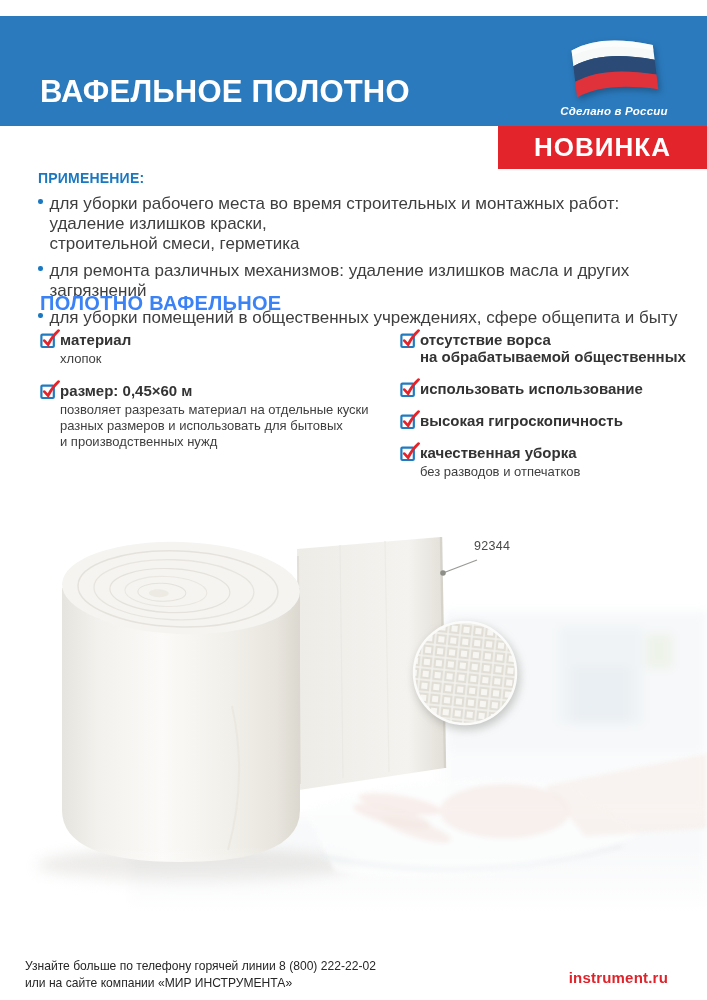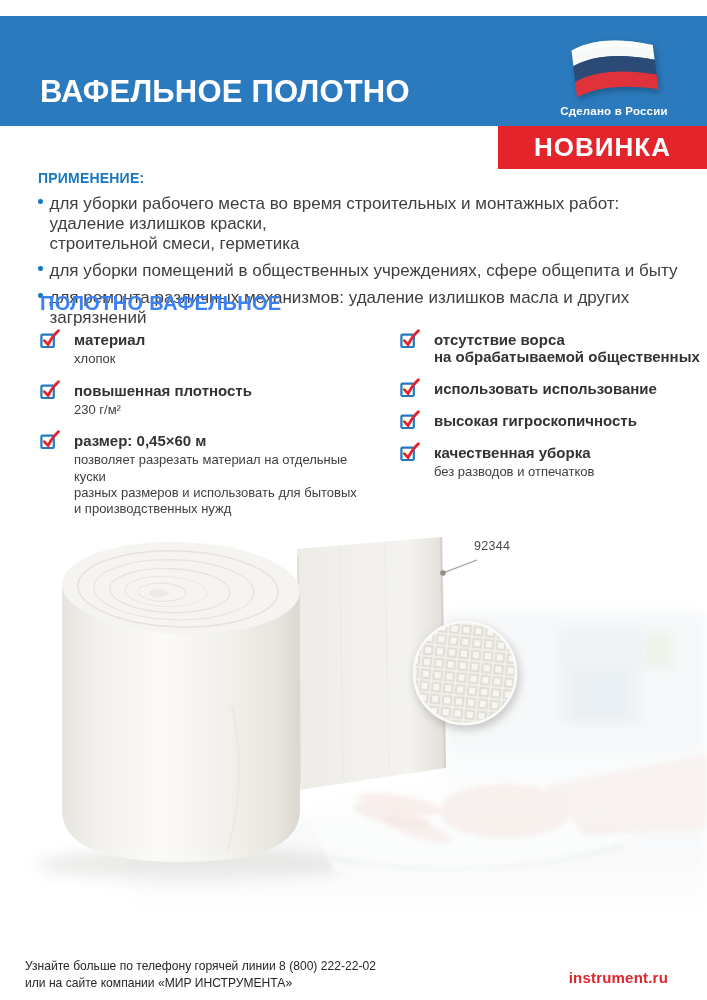--- a/index.html
+++ b/index.html
@@ -6,40 +6,40 @@
   * { margin:0; padding:0; box-sizing:border-box; }
   html,body { background:#ffffff; }
   body { font-family:"Liberation Sans","DejaVu Sans",sans-serif; }
   .page { position:relative; width:707px; height:1000px; background:#ffffff; overflow:hidden; margin:16px auto; }
 
   
   .header { position:absolute; left:0; top:0; width:707px; height:110px; background:#2B7ABD; }
   .header-title { position:absolute; left:40px; top:58px; font-size:31px; font-weight:bold; color:#ffffff; letter-spacing:0.2px; white-space:nowrap; }
   .flag-wrap { position:absolute; left:556px; top:18px; width:116px; text-align:center; }
   .flag-svg { width:96px; height:68px; filter:drop-shadow(2px 3px 3px rgba(0,0,0,0.28)); }
-  .made-in { margin-top:-1px; color:#ffffff; font-size:11.5px; font-weight:bold; letter-spacing:0.2px; }
+  .made-in { margin-top:-1px; color:#ffffff; font-size:11.5px; font-weight:bold; font-style:italic; letter-spacing:0.2px; }
 
   
   .badge { position:absolute; left:498px; top:110px; width:209px; height:43px; background:#E3242B;
            display:flex; align-items:center; justify-content:center;
            color:#ffffff; font-size:26px; font-weight:bold; letter-spacing:1px;text-align:center; }
 
   
   .apps { position:absolute; left:38px; top:154px; width:645px; }
   .apps-heading { color:#1A78C2; font-weight:bold; font-size:14px; margin-bottom:8px; letter-spacing:0.2px; }
   .app-item { display:flex; gap:7px; font-size:17px; color:#3E3E3E; line-height:1.18; margin-bottom:7px; }
   .app-bullet { width:4.5px; height:4.5px; border-radius:50%; background:#1A78C2; margin-top:5px; flex:none; }
   .app-text { white-space:pre-line; }
 
   
   .product-heading { position:absolute; left:40px; top:276px; font-size:20px; font-weight:bold; color:#3b82f6; letter-spacing:0.3px; }
   .col { position:absolute; top:315px; }
   .col-left { left:40px; width:335px; }
   .col-right { left:400px; width:300px; }
-  .feature { display:flex; gap:14px; margin-bottom:14px; align-items:flex-start; }
+  .feature { display:flex; gap:0; margin-bottom:14px; align-items:flex-start; }
   .check-icon { flex:none; width:20px; height:20px; margin-top:-2px; }
   .check-icon svg { width:20px; height:20px; }
   .feature-title { font-size:15px; font-weight:bold; color:#333333; line-height:1.15; white-space:pre-line; }
   .feature-sub { font-size:13px; color:#3E3E3E; line-height:1.25; margin-top:3px; white-space:pre-line; }
   .feature-sub:empty { display:none; }
 
   
   .visual { position:absolute; left:0; top:500px; width:707px; height:430px; }
   .sku-label { position:absolute; left:474px; top:523px; font-size:12.5px; color:#4a4a48; letter-spacing:0.3px; }
 
@@ -71,53 +71,41 @@
 
   <div class="apps">
     <div class="apps-heading">ПРИМЕНЕНИЕ:</div>
     <div class="app-item">
       <span class="app-bullet"></span>
       <span class="app-text">для уборки рабочего места во время строительных и монтажных работ: удаление излишков краски,
 строительной смеси, герметика</span>
     </div>
     <div class="app-item">
       <span class="app-bullet"></span>
-      <span class="app-text">для уборки помещений в общественных учреждениях, сфере общепита и быту</span>
+      <span class="app-text">для ремонта различных механизмов: удаление излишков масла и других загрязнений</span>
     </div>
     <div class="app-item">
       <span class="app-bullet"></span>
-      <span class="app-text">для ремонта различных механизмов: удаление излишков масла и других загрязнений</span>
+      <span class="app-text">для уборки помещений в общественных учреждениях, сфере общепита и быту</span>
     </div>
   </div>
 
   <div class="product-heading">ПОЛОТНО ВАФЕЛЬНОЕ</div>
 
   <div class="col col-left">
     <div class="feature">
       <span class="check-icon">
         <svg viewBox="0 0 20 20">
             <rect x="1.4" y="5.6" width="12.4" height="12.4" rx="1" fill="#ffffff" stroke="#1F7AC0" stroke-width="2.2"></rect>
             <path d="M4.3,11.6 L8.1,15.6 Q12,7.5 18.6,1.6" fill="none" stroke="#E3242B" stroke-width="2.7" stroke-linecap="round"></path>
           </svg>
       </span>
       <div>
         <div class="feature-title">материал</div>
         <div class="feature-sub">хлопок</div>
-      </div>
-    </div>
-    <div class="feature">
-      <span class="check-icon">
-        <svg viewBox="0 0 20 20">
-            <rect x="1.4" y="5.6" width="12.4" height="12.4" rx="1" fill="#ffffff" stroke="#1F7AC0" stroke-width="2.2"></rect>
-            <path d="M4.3,11.6 L8.1,15.6 Q12,7.5 18.6,1.6" fill="none" stroke="#E3242B" stroke-width="2.7" stroke-linecap="round"></path>
-          </svg>
-      </span>
-      <div>
-        <div class="feature-title">повышенная плотность</div>
-        <div class="feature-sub">230 г/м²</div>
       </div>
     </div>
     <div class="feature">
       <span class="check-icon">
         <svg viewBox="0 0 20 20">
             <rect x="1.4" y="5.6" width="12.4" height="12.4" rx="1" fill="#ffffff" stroke="#1F7AC0" stroke-width="2.2"></rect>
             <path d="M4.3,11.6 L8.1,15.6 Q12,7.5 18.6,1.6" fill="none" stroke="#E3242B" stroke-width="2.7" stroke-linecap="round"></path>
           </svg>
       </span>
       <div>

